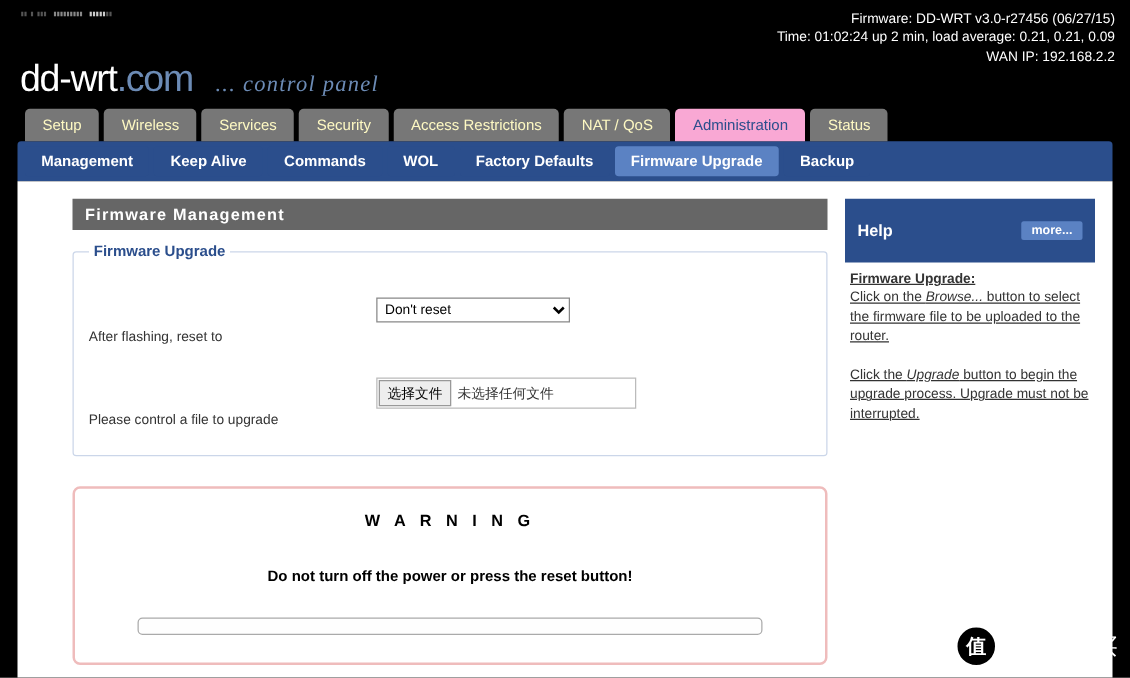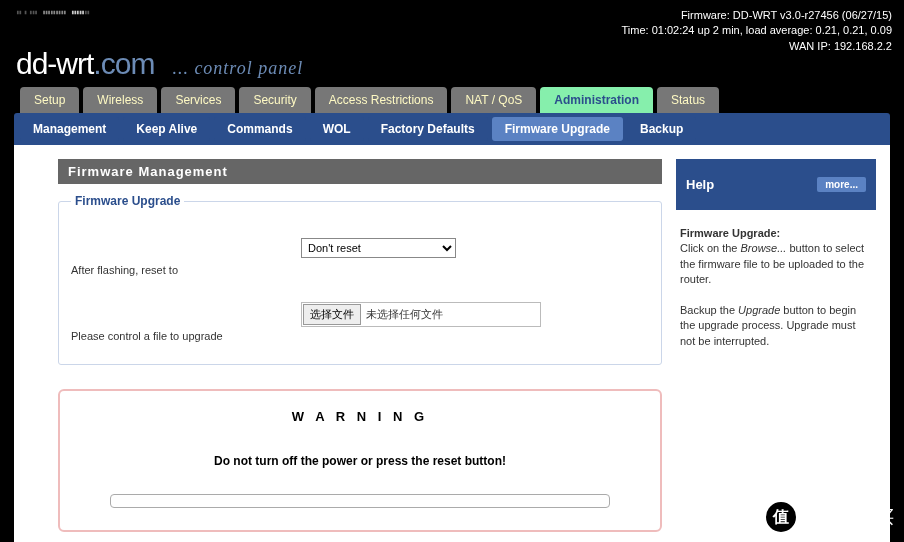--- a/index.html
+++ b/index.html
@@ -10,45 +10,45 @@
 .logo-bars { font-size: 6px; letter-spacing: -1px; color: #555; margin-bottom: 0; font-family: monospace; }
 .logo-bars span.g { color: #888; }
 .logo-bars span.w { color: #ccc; }
 .logo-main { font-family: "Arial Narrow", Arial, sans-serif; font-size: 30px; color: #fff; font-weight: normal; letter-spacing: -1px; line-height: 1; margin-top: 34px; }
 .logo-main .com { color: #6c8bb5; font-weight: normal; }
 .logo-sub { color: #6c8bb5; font-size: 18px; font-family: "Comic Sans MS", cursive; font-style: italic; letter-spacing: 1px; }
 .logo-row { display: flex; align-items: baseline; gap: 18px; }
 .status { text-align: right; font-size: 11px; color: #fff; line-height: 1.4; margin-left: 41px; }
 .tabs { display: flex; gap: 4px; padding: 8px 0 0 20px; }
 .tab { background: #777; color: #fef9c3; padding: 6px 14px; border-radius: 4px 4px 0 0; font-size: 12px; cursor: pointer; }
-.tab.active { background: #86efac; color: #2b4e8c; font-weight: bold; }
+.tab.active { background: #f9a8d4; color: #2b4e8c; font-weight: normal; }
 .submenu { background: #2b4e8c; display: flex; gap: 0; padding: 4px 4px; margin: 0 14px; border-radius: 3px 3px 0 0; }
 .subtab { background: #2b4e8c; color: #fff; padding: 5px 13px; font-size: 12px; font-weight: bold; border-radius: 3px; margin: 0 2px; cursor: pointer; }
 .subtab.active { background: #5b82c3; }
 .content-wrap { background: #fff; margin: 0 14px; padding: 14px; display: flex; gap: 14px; border-radius: 0 0 3px 3px; min-height: 420px; }
 .main { flex: 1; padding-left: 30px; }
 .side { width: 200px; }
 .section-title { background: #666; color: #fff; font-weight: bold; padding: 5px 10px; font-size: 13px; letter-spacing: 1px; }
 .help-title { background: #2b4e8c; color: #fff; font-weight: bold; padding: 18px 10px; font-size: 13px; display: flex; justify-content: space-between; align-items: center; }
 .more { background: #5b82c3; font-size: 10px; padding: 2px 8px; color: #fff; cursor: pointer; border-radius: 2px; }
 fieldset { border: 1px solid #cbd6e9; border-radius: 3px; margin-top: 10px; padding: 12px; }
 legend { color: #2b4e8c; font-weight: bold; font-size: 12px; padding: 0 4px; }
 .form-row { display: flex; align-items: center; margin-bottom: 10px; }
 .form-row label { width: 230px; color: #333; margin-top: 44px; }
 select { width: 155px; padding: 2px; border: 1px solid #888; font-size: 11px; background: #fff; }
-.file-wrap { display: flex; align-items: center; border: 1px solid #bbb; background: #fff; width: 240px; }
+.file-wrap { display: flex; align-items: center; border: 1px solid #bbb; background: #fff; width: 208px; }
 .file-btn { border: 1px solid #999; background: #eee; padding: 2px 6px; margin: 1px; font-size: 11px; cursor: pointer; }
 .file-txt { padding-left: 4px; color: #333; font-size: 11px; }
 .warning-box { border: 2px solid #efbcbc; border-radius: 6px; margin-top: 24px; padding: 18px 12px 22px; text-align: center; }
 .warning-title { font-weight: bold; letter-spacing: 4px; font-size: 13px; margin-bottom: 12px; }
 .warning-text { font-weight: bold; font-size: 12px; line-height: 1.4; margin-bottom: 24px; }
 .progress { border: 1px solid #aaa; border-radius: 4px; height: 14px; background: #fefefe; width: 500px; margin: 0 auto; }
 .btn-row { text-align: center; margin-top: 24px; }
 .btn { background: linear-gradient(#5a82c4, #3b65a8); color: #fff; border: 1px solid #2b4e8c; padding: 5px 22px; border-radius: 4px; font-size: 12px; cursor: pointer; }
-.help-body { padding: 16px 4px; font-size: 11px; color: #333; line-height: 1.4; }
+.help-body { padding: 6px 4px; font-size: 11px; color: #333; line-height: 1.4; text-decoration: underline; }
 .help-body b { font-weight: bold; }
 .help-body i { font-style: italic; }
 .watermark { position: absolute; right: 10px; bottom: 8px; display: flex; align-items: center; color: #fff; font-size: 18px; gap: 6px; }
 .watermark .circ { width: 34px; height: 34px; border: 2px solid #fff; border-radius: 50%; display: flex; align-items: center; justify-content: center; font-weight: bold; font-size: 16px; background: #000; }
 </style>
 </head>
 <body>
 
 <div class="outer">
   <div class="header">
@@ -123,21 +123,21 @@
 
     <div class="side">
       <div class="help-title">
         <span>Help</span>
         <span class="more">more...</span>
       </div>
       <div class="help-body">
         <b>Firmware Upgrade:</b><br>
         <span>Click on the </span><i>Browse...</i><span> button to select the firmware file to be uploaded to the router.</span>
         <br><br>
-        <span>Backup the </span><i>Upgrade</i><span> button to begin the upgrade process. Upgrade must not be interrupted.</span>
+        <span>Click the </span><i>Upgrade</i><span> button to begin the upgrade process. Upgrade must not be interrupted.</span>
       </div>
     </div>
   </div>
 </div>
 
 <div class="watermark">
   <div class="circ">值</div>
   <span>什么值得买</span>
 </div>
 

